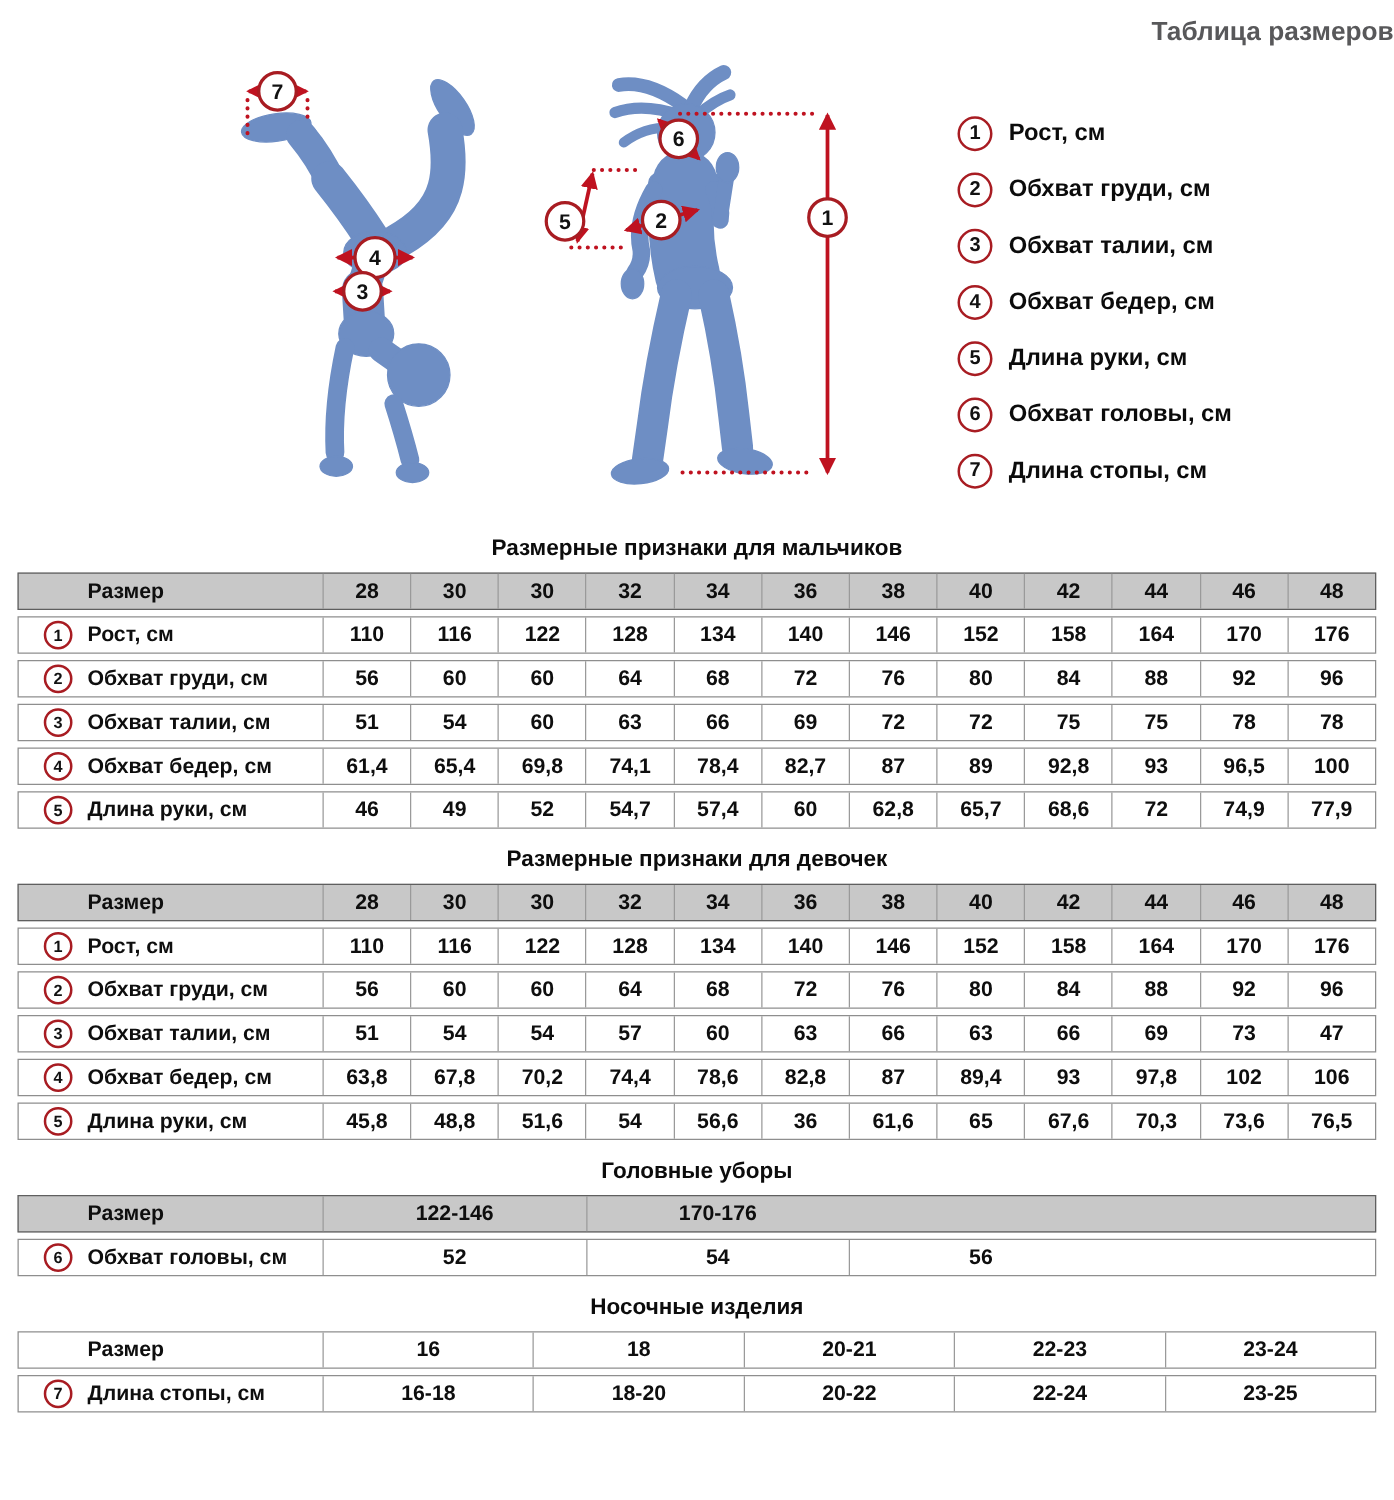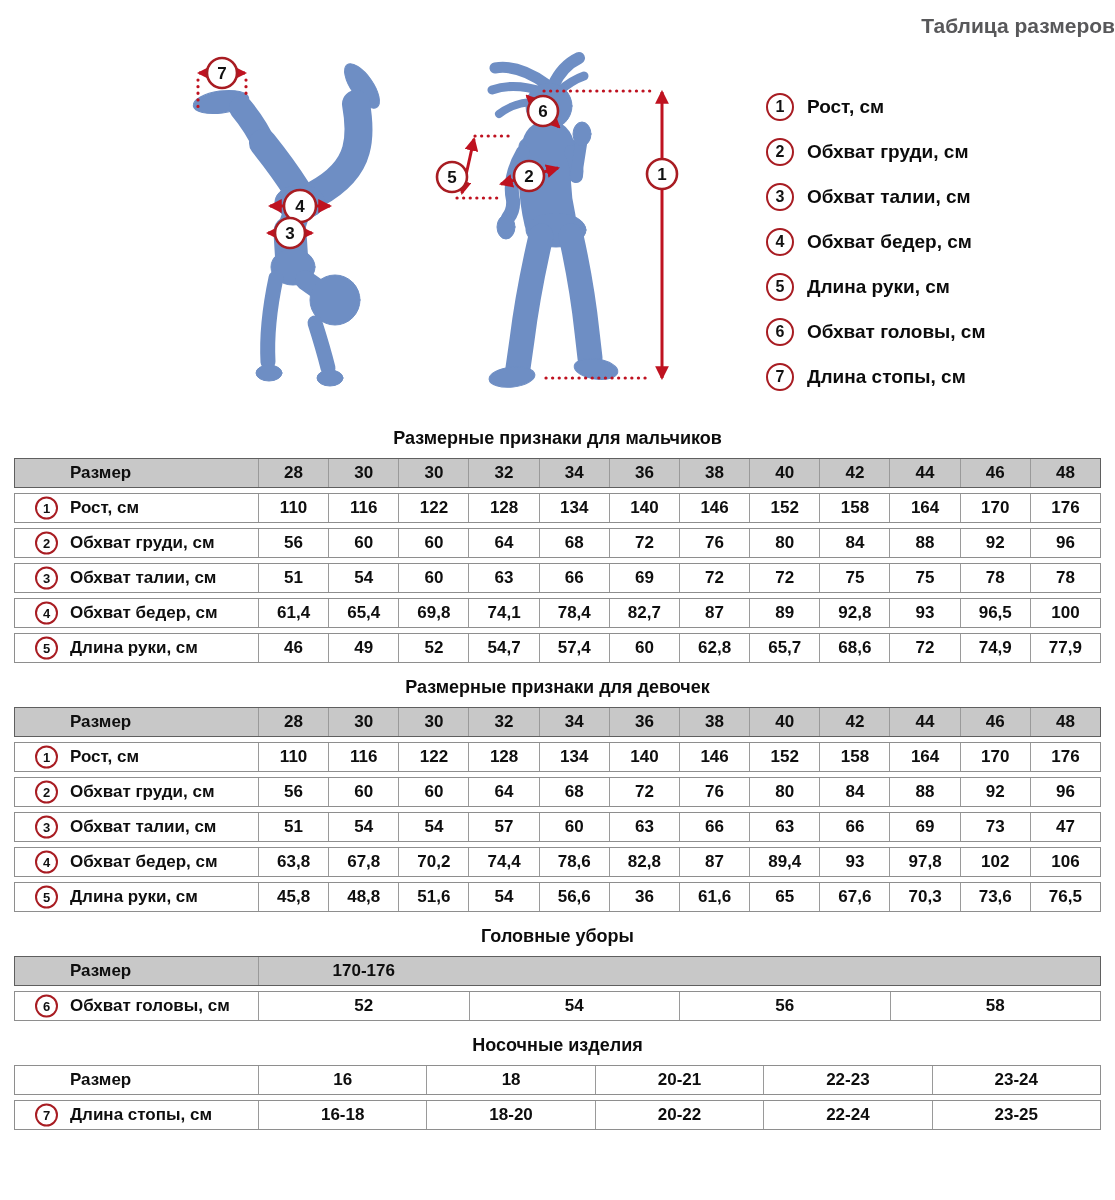--- a/index.html
+++ b/index.html
@@ -408,31 +408,31 @@
       <div class="cell">76,5</div>
     </div>
   </div>
 
 <div class="sec-title">Головные уборы</div>
 <div class="tbl" id="tbl-headwear">
     <div class="row head">
       <div class="cell lbl">
         <span>Размер</span>
       </div>
+      <div class="cell">122-146</div>
       <div class="cell">170-176</div>
     </div>
     <div class="row">
       <div class="cell lbl">
         <span class="circ">6</span>
         <span>Обхват головы, см</span>
       </div>
       <div class="cell">52</div>
       <div class="cell">54</div>
       <div class="cell">56</div>
-      <div class="cell">58</div>
     </div>
   </div>
 
 <div class="sec-title">Носочные изделия</div>
 <div class="tbl" id="tbl-socks">
     <div class="row">
       <div class="cell lbl">
         <span>Размер</span>
       </div>
       <div class="cell">16</div>

